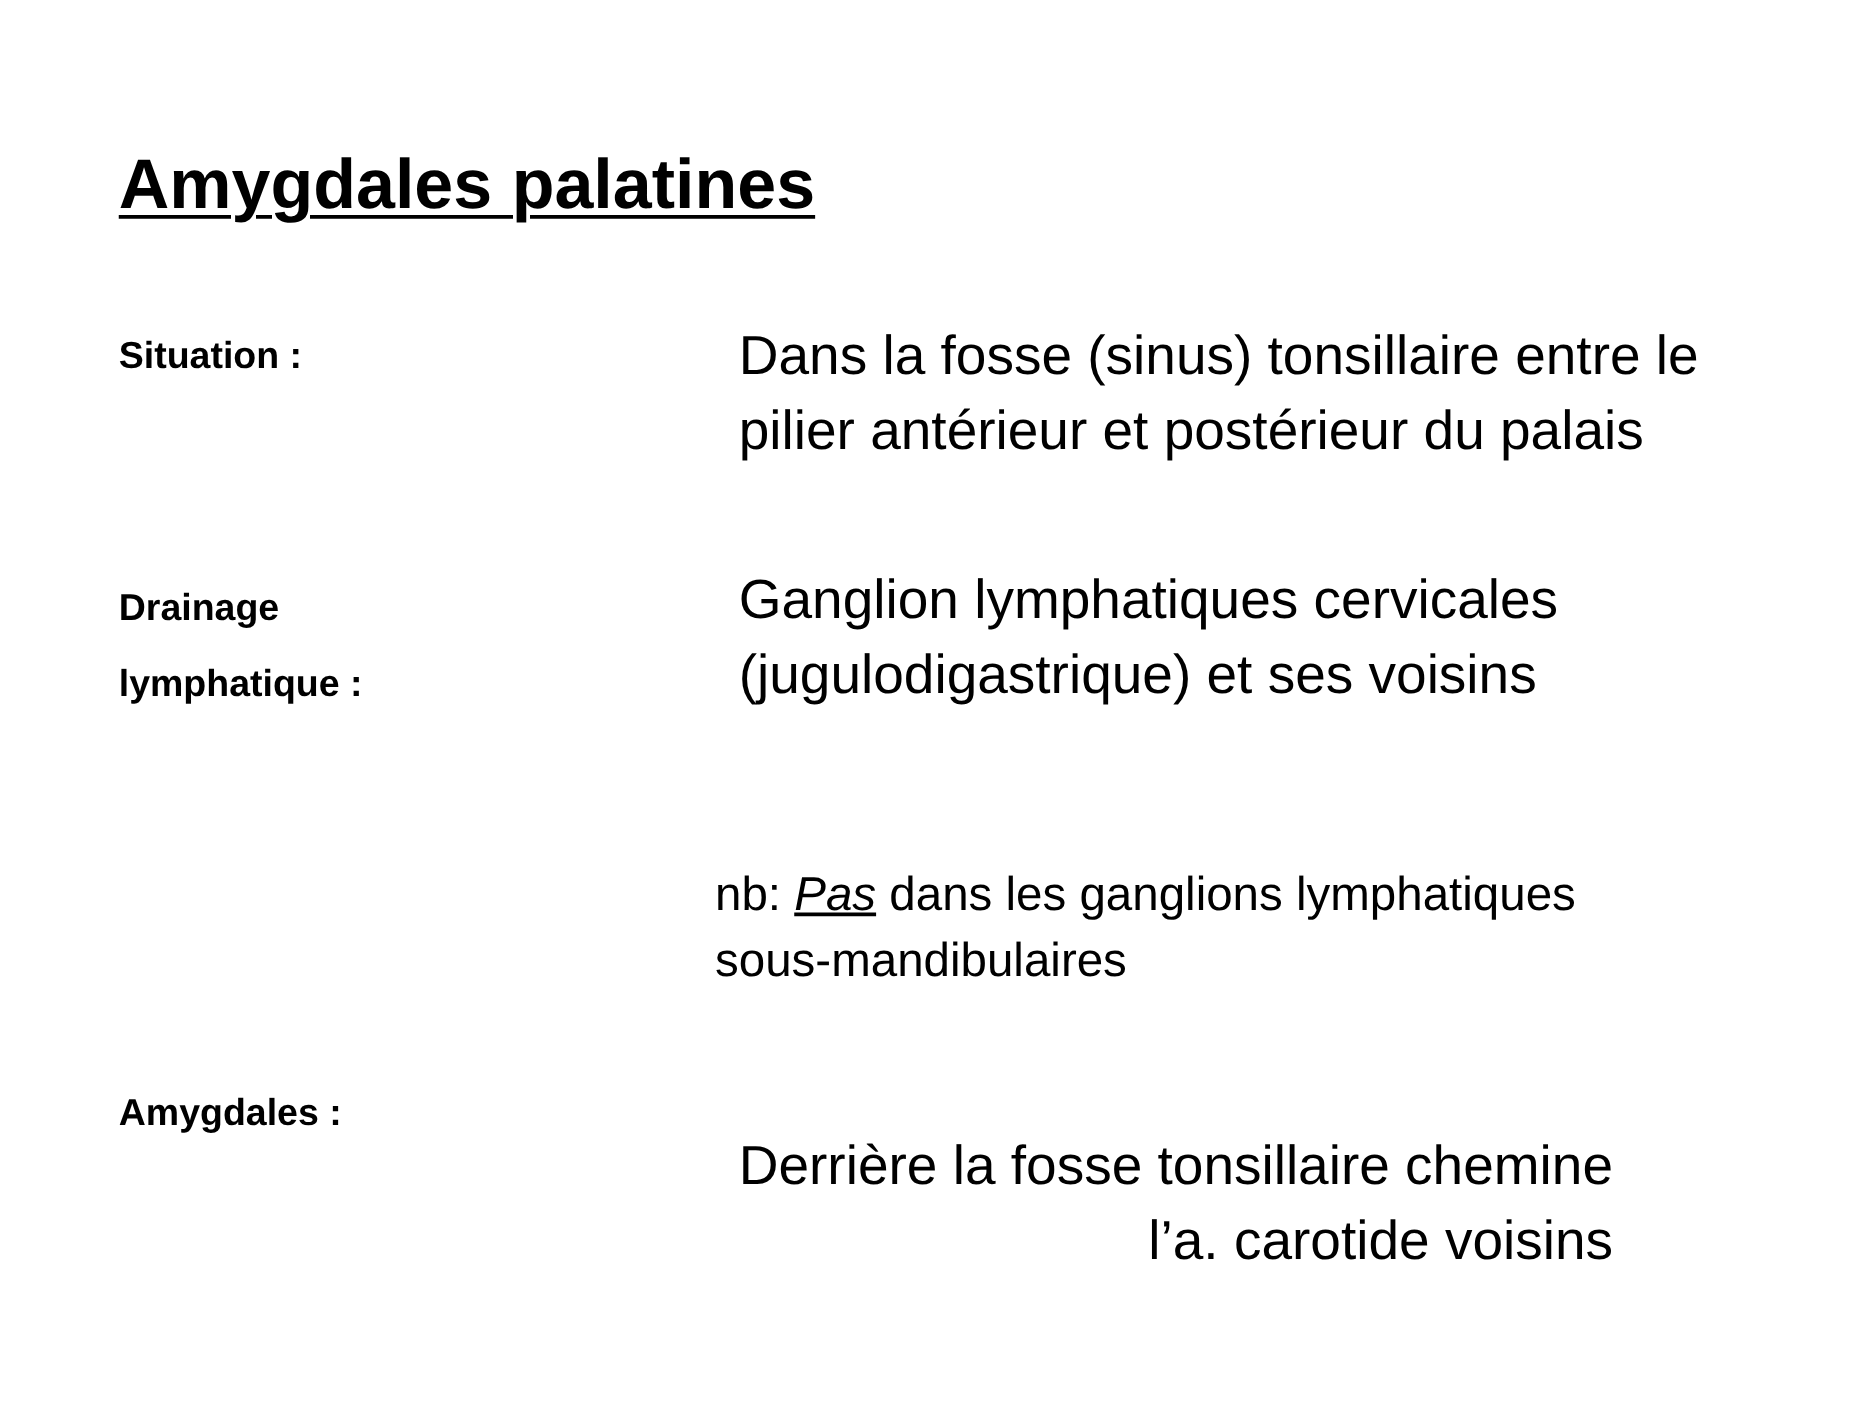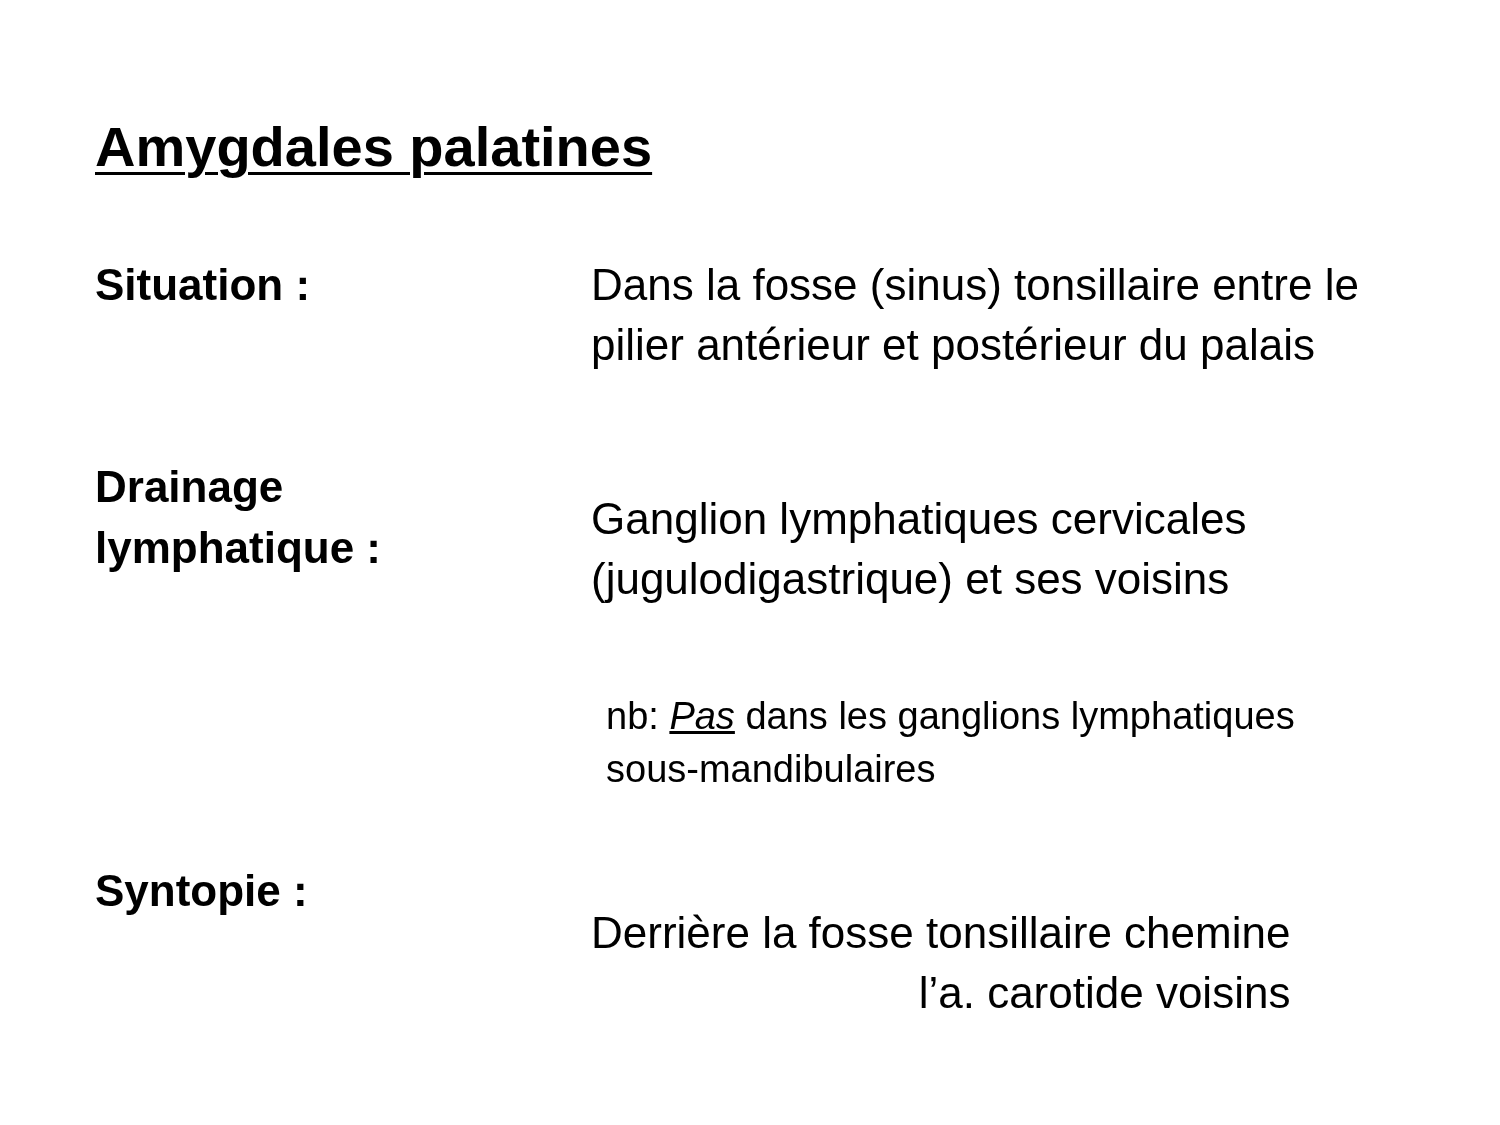--- a/index.html
+++ b/index.html
@@ -1,49 +1,49 @@
 <!DOCTYPE html>
 <html><head>
 <meta charset="utf-8">
 <style>
   html, body { margin:0; padding:0; background:#ffffff; }
   body { width:1500px; height:1125px; position:relative; overflow:hidden;
          font-family:"Liberation Sans", sans-serif; color:#000000; }
   .title { position:absolute; left:95px; top:114px; font-size:56px; font-weight:bold;
            text-decoration:underline; text-underline-offset:6px; text-decoration-thickness:3px;
            white-space:nowrap; }
-  .label { position:absolute; left:95px; font-size:44px; font-weight:bold; line-height:61px; }
+  .label { position:absolute; left:95px; font-size:30px; font-weight:bold; line-height:61px; }
   .value { position:absolute; left:591px; font-size:44px; line-height:60px; white-space:nowrap; }
-  .note  { position:absolute; left:606px; font-size:38px; line-height:53px; white-space:nowrap; }
+  .note  { position:absolute; left:572px; font-size:38px; line-height:53px; white-space:nowrap; }
   .note .pas { font-style:italic; text-decoration:underline; }
   .line { display:block; }
 </style>
 </head>
 <body>
 
 <div>
   <div class="title">Amygdales palatines</div>
 
   <div class="label" style="top:254px;">Situation :</div>
   <div class="value" style="top:255px;">
     <span class="line">Dans la fosse (sinus) tonsillaire entre le</span>
     <span class="line">pilier antérieur et postérieur du palais</span>
   </div>
 
   <div class="label" style="top:456px;">
     <span class="line">Drainage</span>
     <span class="line">lymphatique :</span>
   </div>
-  <div class="value" style="top:450px;margin-top:39px;">
+  <div class="value" style="top:450px;">
     <span class="line">Ganglion lymphatiques cervicales</span>
     <span class="line">(jugulodigastrique) et ses voisins</span>
   </div>
   <div class="note" style="top:690px;">
     <span class="line"><span>nb: </span><span class="pas">Pas</span><span> dans les ganglions lymphatiques</span></span>
     <span class="line">sous-mandibulaires</span>
   </div>
 
-  <div class="label" style="top:860px;">Syntopie :</div>
+  <div class="label" style="top:860px;">Amygdales :</div>
   <div class="value" style="top:903px;text-align:right;">
     <span class="line">Derrière la fosse tonsillaire chemine</span>
     <span class="line">l’a. carotide voisins</span>
   </div>
 </div>
 
 </body></html>

